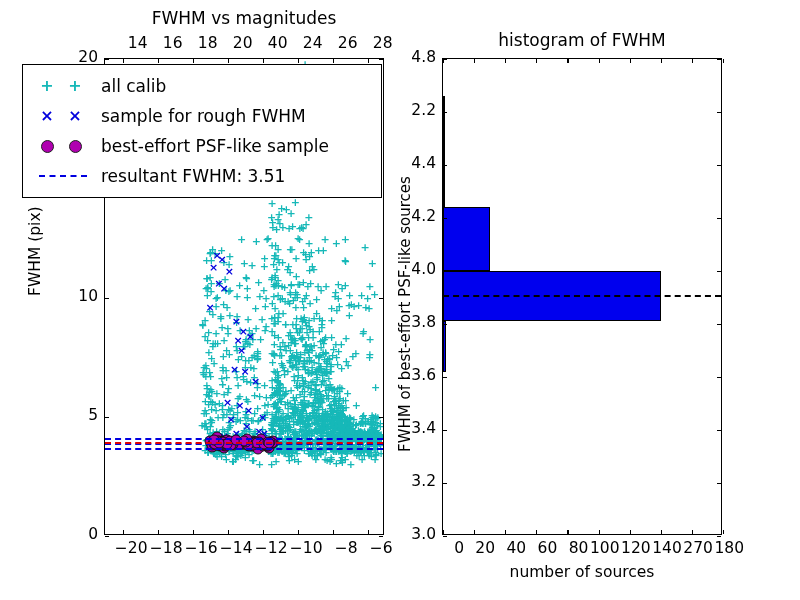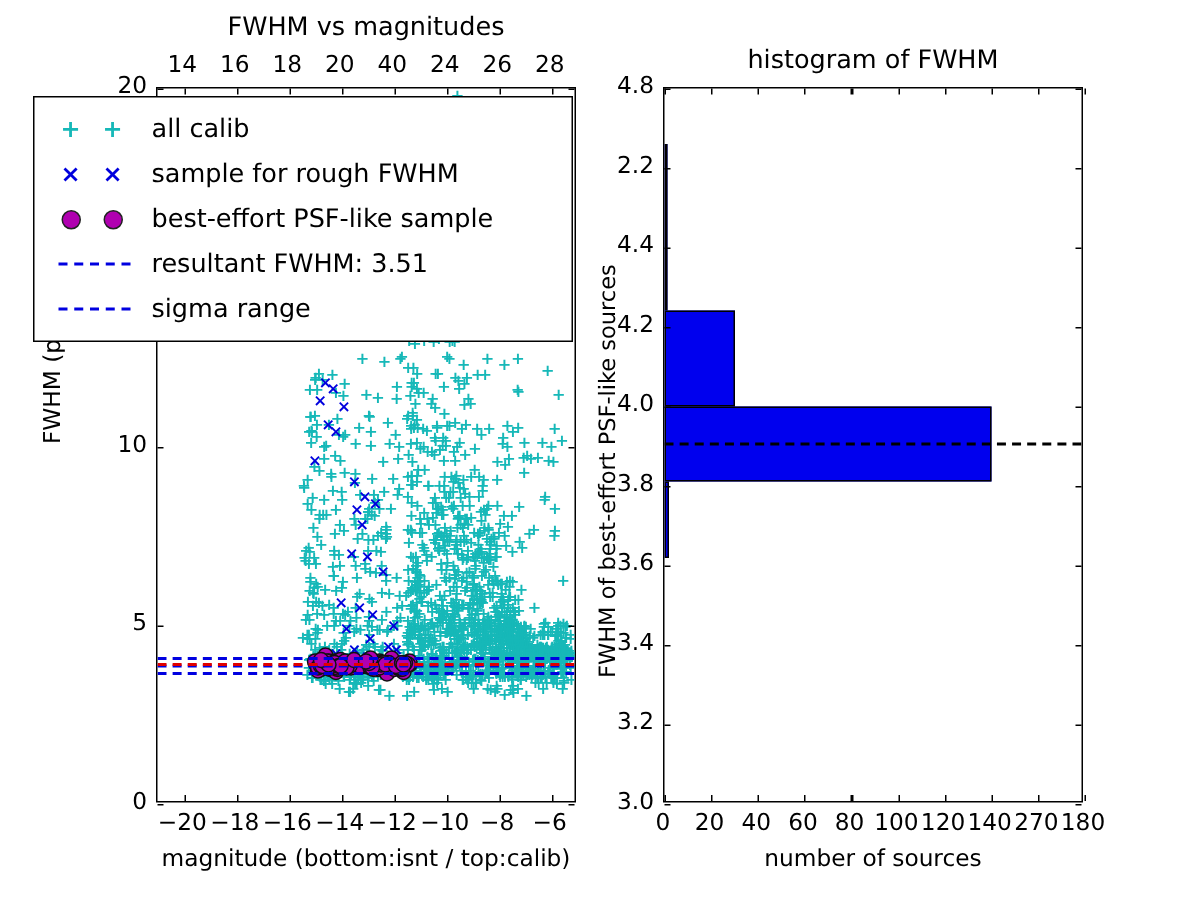--- a/index.html
+++ b/index.html
@@ -50,21 +50,21 @@
   .ylabel-rot {
     position: absolute;
     transform-origin: 0 0;
     white-space: nowrap;
     font-size: 15.5px;
   }
   .tick-lab {
     position: absolute;
     font-size: 15.5px;
     white-space: nowrap;
-    text-align: center;
+    text-align: right;
   }
 
   .tick {
     position: absolute;
     background: #000000;
   }
   .tick-b { width: 1.2px; height: 4px; }   
   .tick-t { width: 1.2px; height: 4px; }   
   .tick-l { height: 1.2px; width: 4px; }   
   .tick-r { height: 1.2px; width: 4px; }   
@@ -2284,21 +2284,20 @@
       <div class="tick tick-r" style="top:357.8px; right:0px;"></div>
       <div class="tick tick-l" style="top:238.5px; left:0px;"></div>
       <div class="tick tick-r" style="top:238.5px; right:0px;"></div>
       <div class="tick tick-l" style="top:0.0px; left:0px;"></div>
       <div class="tick tick-r" style="top:0.0px; right:0px;"></div>
       <div class="tick tick-l" style="top:119.3px; left:0px;"></div>
     </div>
 
   <div class="axis-title" id="left-title" style="left:104px; top:8px; width:280px;">FWHM vs magnitudes</div>
 
-  <div class="axis-label" id="left-xlabel" style="left:64px; top:563px; width:360px;">magnitude (bottom:isnt / top:calib)</div>
 
   <div class="ylabel-rot" id="left-ylabel" style="left:26px; top:296px; transform:rotate(-90deg);">FWHM (pix)</div>
 
   <div class="axes" id="ax-right" style="left:442px; top:58px; width:280px; height:477px;">
     <div class="plotclip" id="right-clip">
         <div class="hbar" style="left:0px; top:262.3px; height:50.3px; width:3.1px;"></div>
         <div class="hbar" style="left:0px; top:212.0px; height:50.3px; width:217.8px;"></div>
         <div class="hbar" style="left:0px; top:148.4px; height:63.6px; width:46.7px;"></div>
         <div class="hbar" style="left:0px; top:37.1px; height:111.3px; width:2.0px;"></div>
         <div class="hline hl-black-dash" style="top:235.8px; border-top-color:#000000;"></div>
@@ -2372,26 +2371,20 @@
           <span style="position:absolute; left:38px; top:50%; margin-top:-6px; width:11px; height:11px;border-radius:50%; background:#b000b0; border:1.3px solid #222;"></span>
         </div>
         <span class="leg-txt">best-effort PSF-like sample</span>
       </div>
       <div class="leg-row">
         <div class="leg-art">
           <div class="leg-line" style="border-top:2.4px dashed #0000e0;"></div>
         </div>
         <span class="leg-txt">resultant FWHM: 3.51</span>
       </div>
-      <div class="leg-row">
-        <div class="leg-art">
-          <div class="leg-line" style="border-top:2.4px dashed #0000e0;"></div>
-        </div>
-        <span class="leg-txt">sigma range</span>
-      </div>
     </div>
 
 <div class="tick-lab" style="left:95.5px; top:539px; width:52px;">−20</div>
     <div class="tick-lab" style="left:130.5px; top:539px; width:52px;">−18</div>
     <div class="tick-lab" style="left:165.5px; top:539px; width:52px;">−16</div>
     <div class="tick-lab" style="left:200.5px; top:539px; width:52px;">−14</div>
     <div class="tick-lab" style="left:235.5px; top:539px; width:52px;">−12</div>
     <div class="tick-lab" style="left:270.5px; top:539px; width:52px;">−10</div>
     <div class="tick-lab" style="left:305.5px; top:539px; width:52px;">−8</div>
     <div class="tick-lab" style="left:340.5px; top:539px; width:52px;">−6</div>

